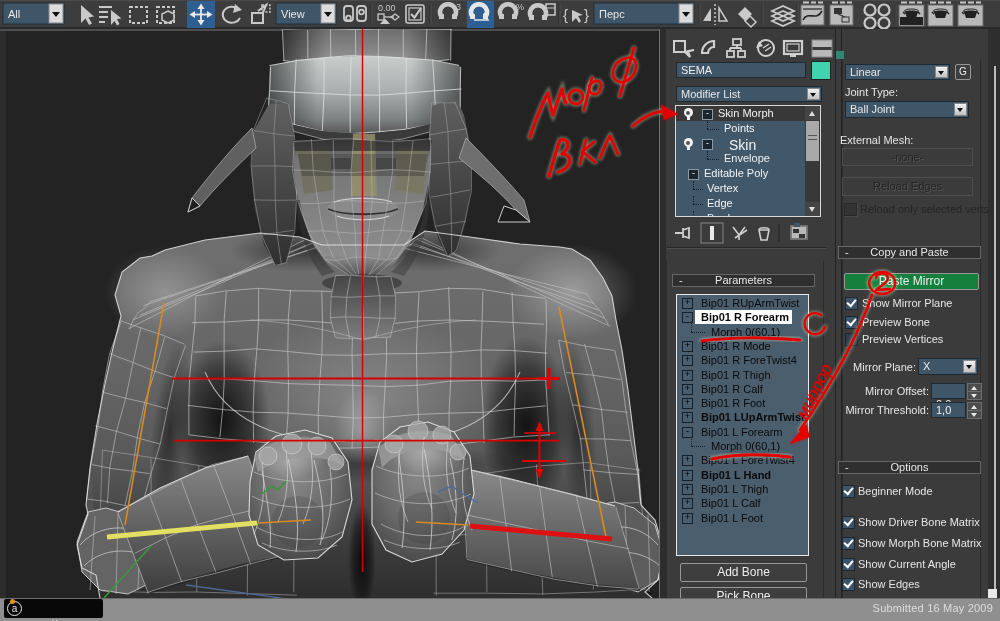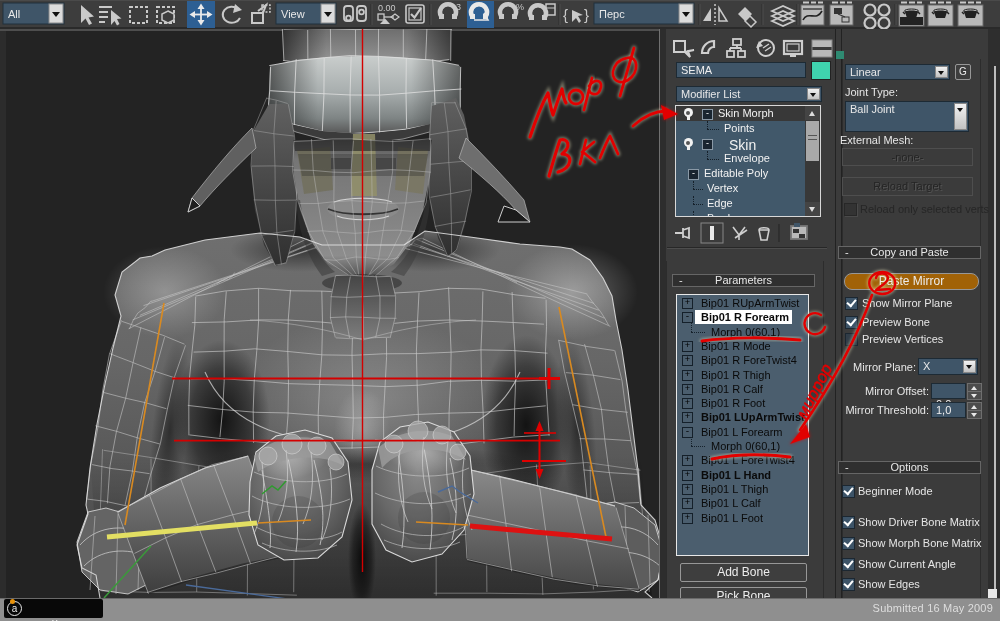--- a/index.html
+++ b/index.html
@@ -657,33 +657,33 @@
 <div style="position:absolute;left:21px;top:534px;width:127px;height:19px;background:#3e3e3e;border:1px solid #979797;border-radius:2px;box-sizing:border-box;color:#ececec;font-size:12px;text-align:center;line-height:17px">Add Bone</div>
 <div style="position:absolute;left:21px;top:558px;width:127px;height:19px;background:#3e3e3e;border:1px solid #979797;border-radius:2px;box-sizing:border-box;color:#ececec;font-size:12px;text-align:center;line-height:17px">Pick Bone</div>
 <div style="position:absolute;left:186px;top:35px;width:105px;height:16px;background:#3f5568;border:1px solid #1d2a34;box-sizing:border-box">
         <div style="position:absolute;left:4px;top:1px;font-size:11px;color:#e8e8e8;white-space:nowrap">Linear</div>
         <div style="position:absolute;right:1px;top:1px;bottom:1px;width:13px;background:linear-gradient(#f2f2f2,#c2c2c2);border:1px solid #888;box-sizing:border-box">
           <div style="position:absolute;left:2px;top:4px;width:0;height:0;border-left:3.5px solid transparent;border-right:3.5px solid transparent;border-top:4px solid #111"></div>
         </div>
       </div>
 <div style="position:absolute;left:296px;top:35px;width:16px;height:16px;background:#3e3e3e;border:1px solid #979797;border-radius:2px;box-sizing:border-box;color:#ececec;font-size:10px;text-align:center;line-height:14px">G</div>
 <div style="position:absolute;left:186px;top:57px;font-size:11px;color:#e6e6e6;white-space:nowrap">Joint Type:</div>
-<div style="position:absolute;left:186px;top:72px;width:124px;height:31px;background:#3f5568;border:1px solid #1d2a34;box-sizing:border-box">
+<div style="position:absolute;left:186px;top:72px;width:124px;height:17px;background:#3f5568;border:1px solid #1d2a34;box-sizing:border-box">
         <div style="position:absolute;left:4px;top:1px;font-size:11px;color:#e8e8e8;white-space:nowrap">Ball Joint</div>
         <div style="position:absolute;right:1px;top:1px;bottom:1px;width:13px;background:linear-gradient(#f2f2f2,#c2c2c2);border:1px solid #888;box-sizing:border-box">
           <div style="position:absolute;left:2px;top:4px;width:0;height:0;border-left:3.5px solid transparent;border-right:3.5px solid transparent;border-top:4px solid #111"></div>
         </div>
       </div>
 <div style="position:absolute;left:181px;top:105px;font-size:11px;color:#e6e6e6;white-space:nowrap">External Mesh:</div>
 <div style="position:absolute;left:183px;top:119px;width:131px;height:18px;background:#3b3b3b;border:1px solid #4e4e4e;box-sizing:border-box;color:#242424;font-size:11px;text-align:center;line-height:16px;text-shadow:1px 1px 0 #555">-none-</div>
-<div style="position:absolute;left:183px;top:148px;width:131px;height:19px;background:#3b3b3b;border:1px solid #4e4e4e;box-sizing:border-box;color:#242424;font-size:11px;text-align:center;line-height:17px;text-shadow:1px 1px 0 #555">Reload Target</div>
+<div style="position:absolute;left:183px;top:148px;width:131px;height:19px;background:#3b3b3b;border:1px solid #4e4e4e;box-sizing:border-box;color:#242424;font-size:11px;text-align:center;line-height:17px;text-shadow:1px 1px 0 #555">Reload Edges</div>
 <div style="position:absolute;left:185px;top:174px;width:11px;height:11px;background:#333;border:1px solid #272727;box-shadow:1px 1px 0 #4a4a4a"></div>
 <div style="position:absolute;left:201px;top:174px;font-size:11px;color:#262626;white-space:nowrap">Reload only selected verts</div>
 <div style="position:absolute;left:179px;top:217px;width:143px;height:13px;background:#2f2f2f;border:1px solid #666;box-sizing:border-box;color:#e8e8e8;font-size:11px;text-align:center;line-height:11px"><span style="position:absolute;left:6px;top:0px">-</span>Copy and Paste</div>
-<div style="position:absolute;left:185px;top:244px;width:135px;height:17px;background:#a16207;border:1px solid #979797;border-radius:8px;box-sizing:border-box;color:#ececec;font-size:12px;text-align:center;line-height:15px">Paste Mirror</div>
+<div style="position:absolute;left:185px;top:244px;width:135px;height:17px;background:#15803d;border:1px solid #979797;border-radius:2px;box-sizing:border-box;color:#ececec;font-size:12px;text-align:center;line-height:15px">Paste Mirror</div>
 <div style="position:absolute;left:186px;top:268px;width:11px;height:11px;background:#3d5468;border:1px solid #1c2731"></div>
       <div style="position:absolute;left:188px;top:270px;width:7px;height:4px;border-left:2px solid #fff;border-bottom:2px solid #fff;transform:rotate(-50deg)"></div>
 <div style="position:absolute;left:203px;top:268px;font-size:11px;color:#e6e6e6;white-space:nowrap">Show Mirror Plane</div>
 <div style="position:absolute;left:186px;top:287px;width:11px;height:11px;background:#3d5468;border:1px solid #1c2731"></div>
       <div style="position:absolute;left:188px;top:289px;width:7px;height:4px;border-left:2px solid #fff;border-bottom:2px solid #fff;transform:rotate(-50deg)"></div>
 <div style="position:absolute;left:203px;top:287px;font-size:11px;color:#e6e6e6;white-space:nowrap">Preview Bone</div>
 <div style="position:absolute;left:186px;top:304px;width:11px;height:11px;background:#313d48;border:1px solid #1c2731"></div>
 <div style="position:absolute;left:203px;top:304px;font-size:11px;color:#e6e6e6;white-space:nowrap">Preview Vertices</div>
 <div style="position:absolute;right:84px;top:332px;font-size:11px;color:#e6e6e6;white-space:nowrap">Mirror Plane:</div>
 <div style="position:absolute;left:259px;top:329px;width:60px;height:17px;background:#3f5568;border:1px solid #1d2a34;box-sizing:border-box">

